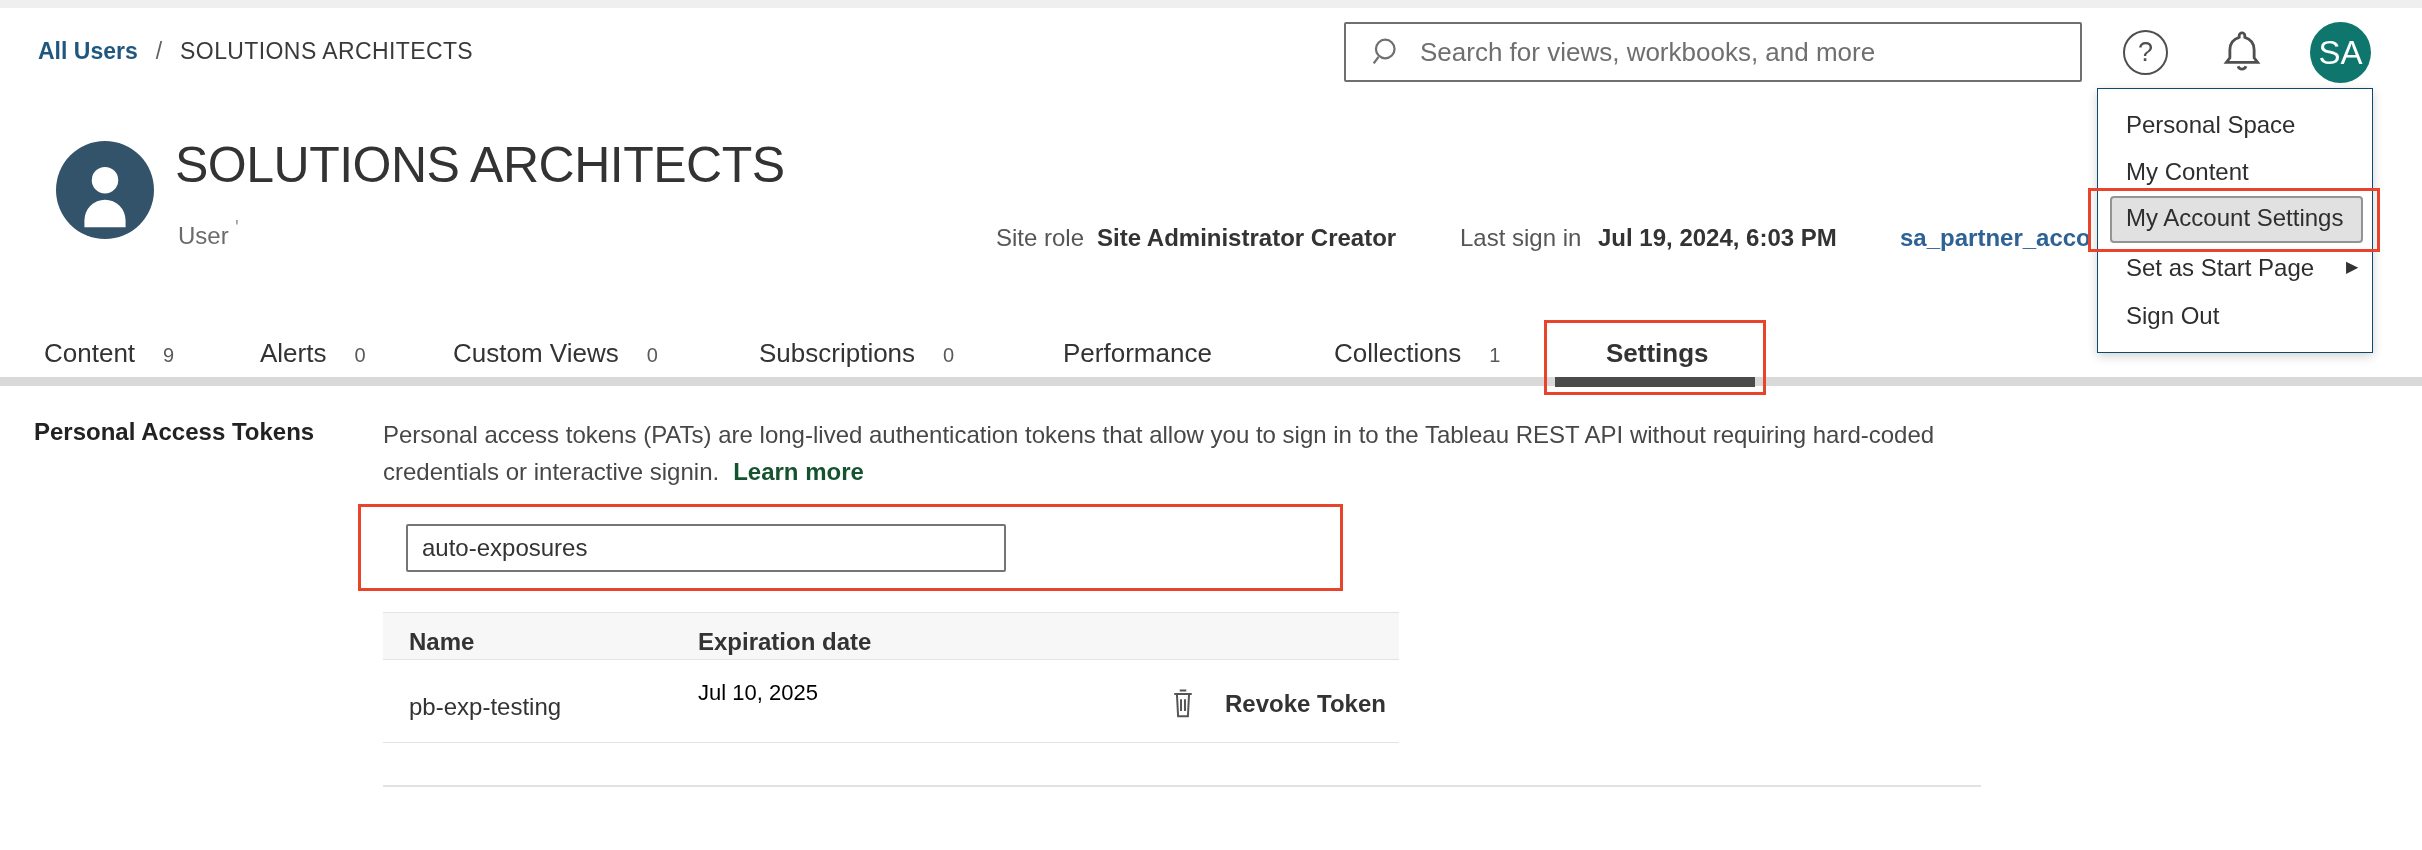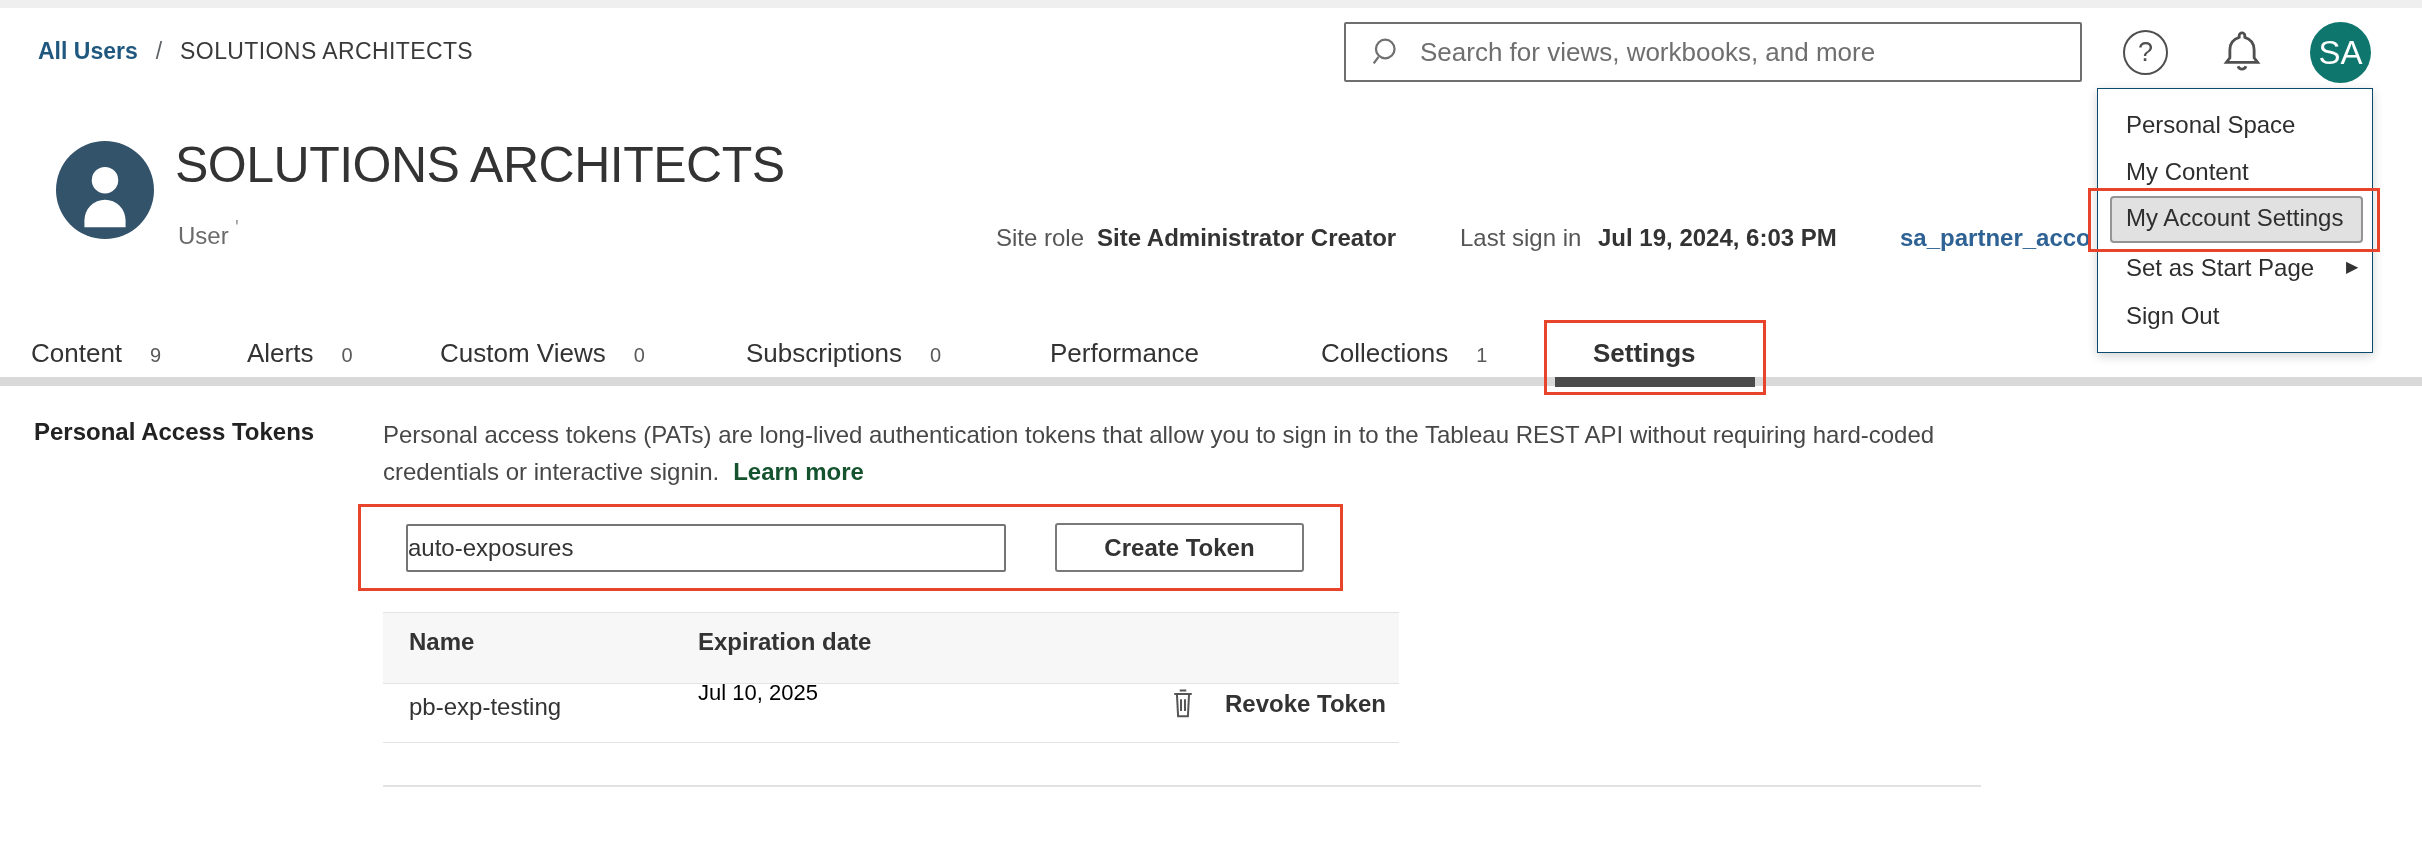--- a/index.html
+++ b/index.html
@@ -60,41 +60,41 @@
   .meta-value { font-size:24px; color:#333; font-weight:bold; }
   .site-role-label { left:996px; top:224px; }
   .site-role-value { left:1097px; top:224px; }
   .lastsignin-label { left:1460px; top:224px; }
   .lastsignin-value { left:1598px; top:224px; }
   .username-link { left:1900px; top:224px; font-size:24px; font-weight:bold; color:#2e6295;
                    width:190px; overflow:hidden; white-space:nowrap; cursor:pointer; }
 
   
   .tab { position:absolute; top:338px; display:flex; align-items:baseline; gap:28px;
-         font-size:26px; color:#333; cursor:pointer; white-space:nowrap; }
+         font-size:26px; color:#333; cursor:pointer; white-space:nowrap;margin-left:13px; }
   .tab-count { font-size:20px; color:#5a5a5a; }
   .tab.selected .tab-label { font-weight:bold; }
   .tab-bar { left:0; top:377px; width:2422px; height:9px; background:#d9d9d9; }
   .tab-indicator { left:1555px; top:377px; width:200px; height:10px; background:#4b4b4b; z-index:2; }
 
   
   .section-label { left:34px; top:418px; font-size:24px; font-weight:bold; color:#222; }
   .pat-desc { left:383px; top:416px; width:1610px; font-size:24px; color:#474747; line-height:37px; }
   .learn-more { color:#14532d; font-weight:bold; cursor:pointer; margin-left:14px; }
 
   .token-input { left:406px; top:524px; width:600px; height:48px; border:2px solid #757575;
-                 border-radius:2px; font-size:24px; color:#333; 
+                 border-radius:2px; font-size:24px; color:#333; padding-left:14px;
                  font-family:"Liberation Sans", sans-serif; outline:none; }
   .create-btn { left:1055px; top:523px; width:249px; height:49px; background:#fff;
                 border:2px solid #7a7a7a; border-radius:3px; font-size:24px; font-weight:bold;
                 color:#333; cursor:pointer; font-family:"Liberation Sans", sans-serif; }
 
   
   .pat-table { left:383px; top:612px; width:1016px; }
-  .pat-head { position:absolute; left:0; top:0; width:1016px; height:72px; background:#f7f7f7;
+  .pat-head { position:absolute; left:0; top:0; width:1016px; height:48px; background:#f7f7f7;
               border-top:1px solid #e3e3e3; border-bottom:1px solid #e3e3e3; }
   .col-name { position:absolute; left:26px; top:15px; font-size:24px; font-weight:bold; color:#333; }
   .col-exp  { position:absolute; left:315px; top:15px; font-size:24px; font-weight:bold; color:#333; }
   .pat-row { position:absolute; left:0; top:58px; width:1016px; height:73px; border-bottom:1px solid #e3e3e3; }
   .cell-name { position:absolute; left:26px; top:23px; font-size:24px; color:#333; }
   .cell-exp  { position:absolute; left:315px; top:10px; font-size:22px; color:#000000; }
   .revoke { position:absolute; left:786px; top:16px; display:flex; align-items:center; gap:28px; cursor:pointer; }
   .revoke-label { font-size:24px; font-weight:bold; color:#333; }
 
   .wide-divider { left:383px; top:785px; width:1598px; height:2px; background:#e2e2e2; }
@@ -192,21 +192,20 @@
   <div class="abs tab-indicator"></div>
   <div class="abs red-box red-box-tab"></div>
 
   <div class="abs section-label">Personal Access Tokens</div>
   <div class="abs pat-desc">
     <span>Personal access tokens (PATs) are long-lived authentication tokens that allow you to sign in to the Tableau REST API without requiring hard-coded</span><br>
     <span>credentials or interactive signin.</span><span class="learn-more">Learn more</span>
   </div>
 
   <input class="abs token-input" type="text" value="auto-exposures" style="">
-  <button class="abs create-btn">Create Token</button>
   <div class="abs red-box red-box-form"></div>
 
   <div class="abs pat-table">
     <div class="pat-head">
       <span class="col-name">Name</span>
       <span class="col-exp">Expiration date</span>
     </div>
     <div class="pat-row">
       <span class="cell-name">pb-exp-testing</span>
       <span class="cell-exp">Jul 10, 2025</span>

